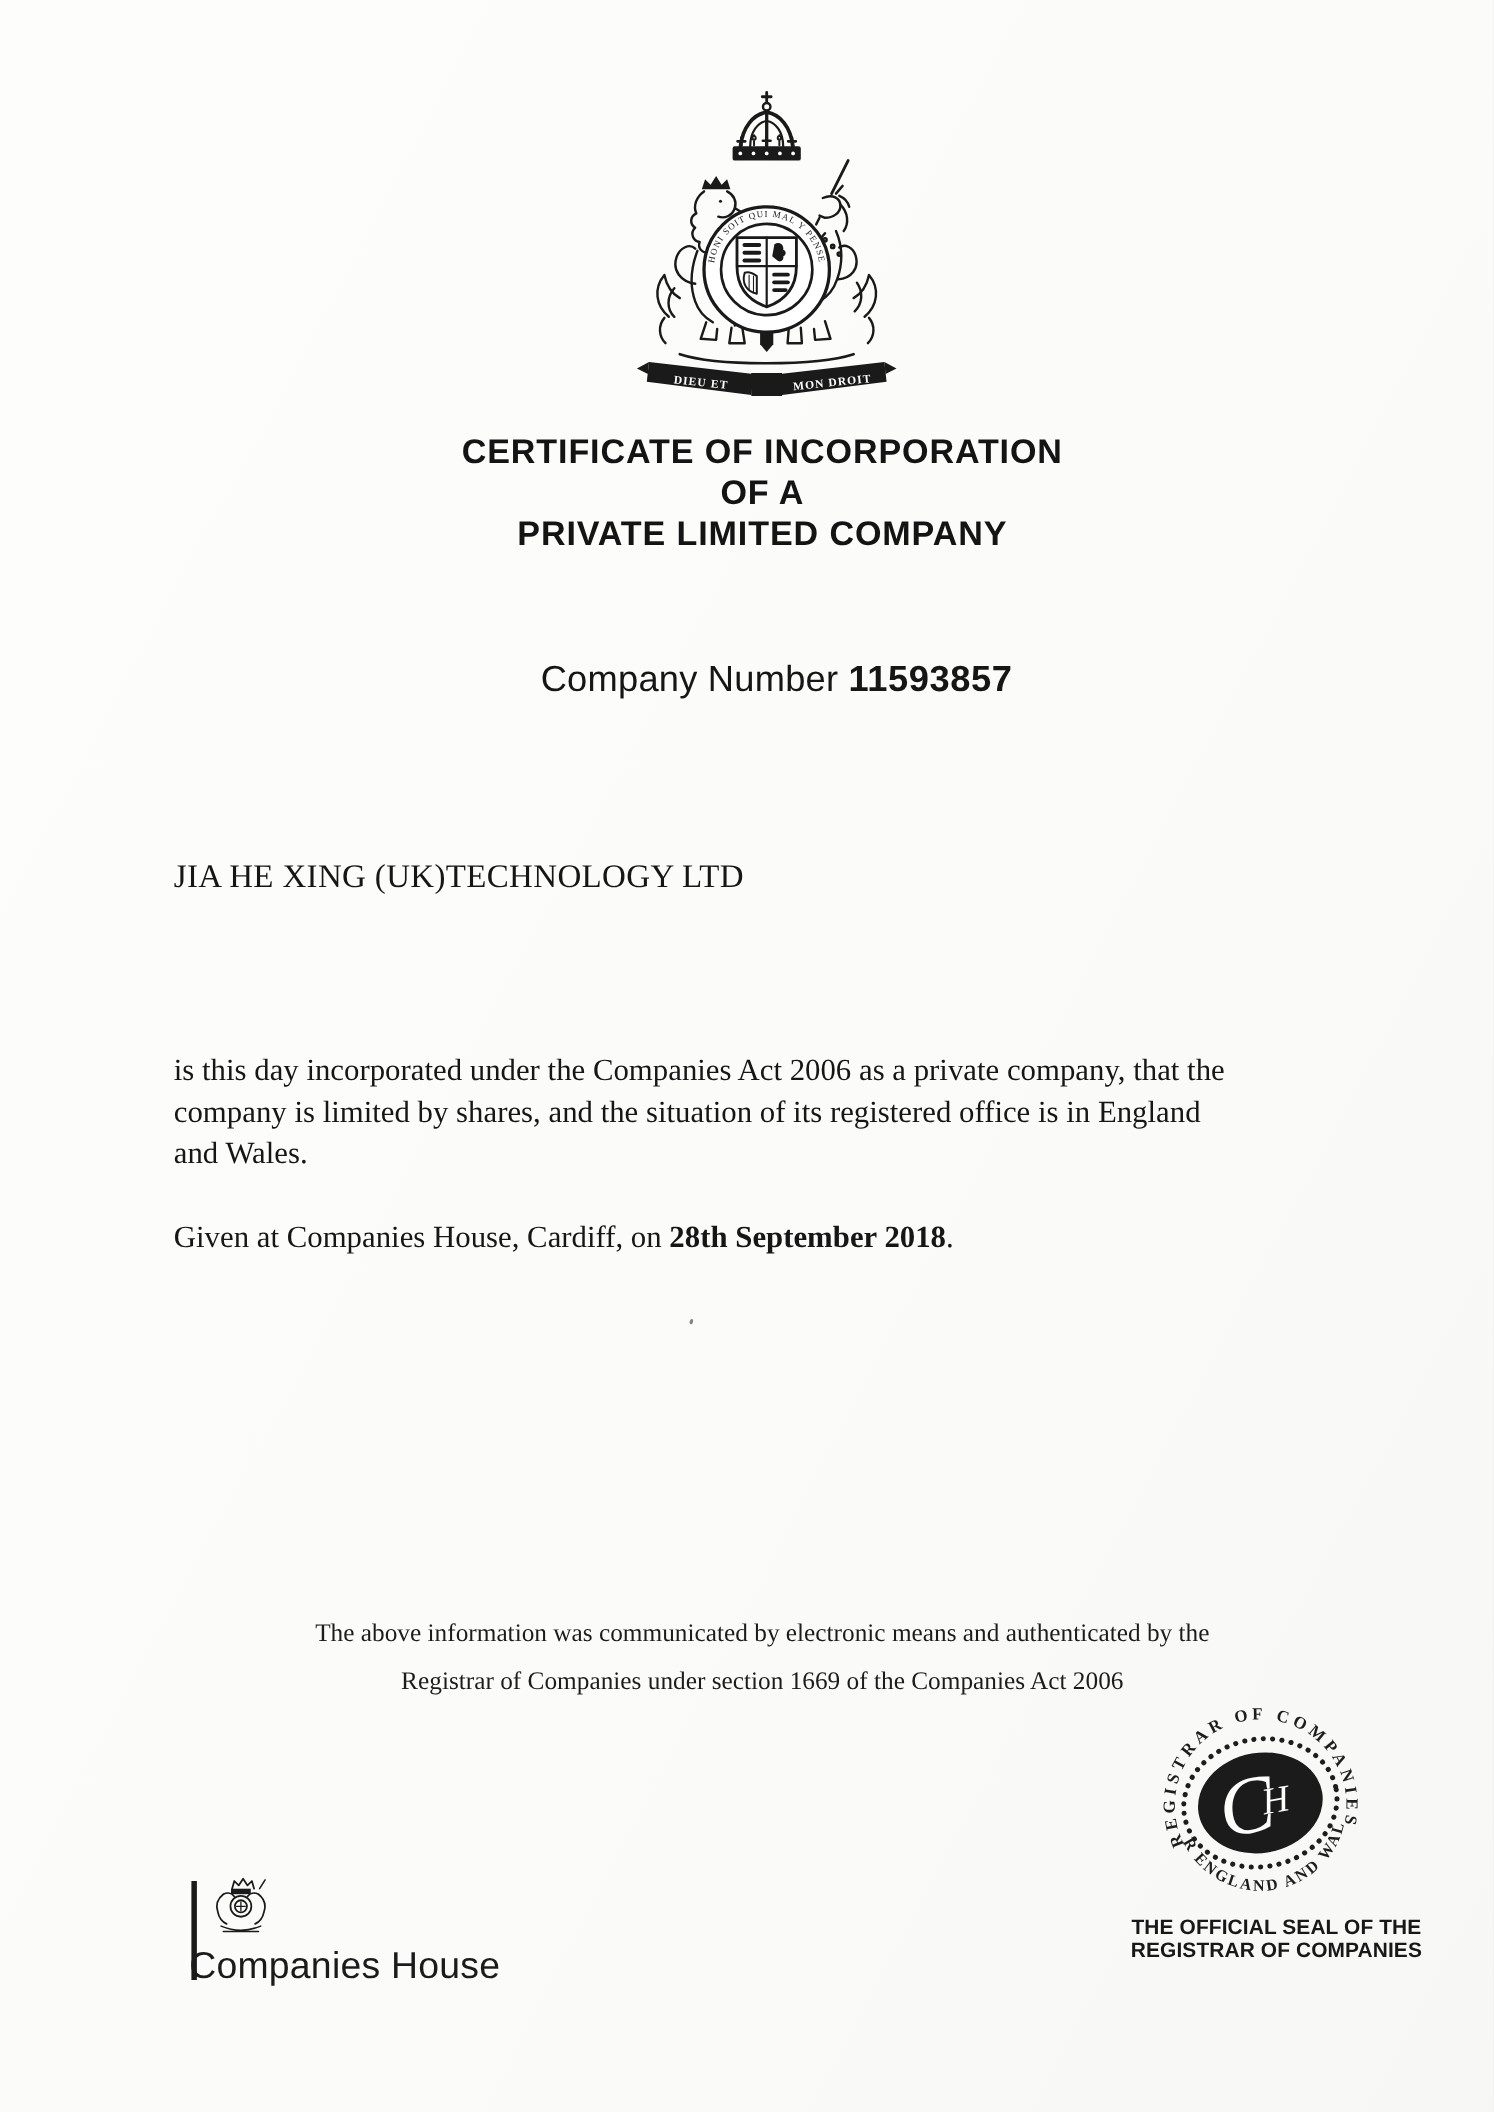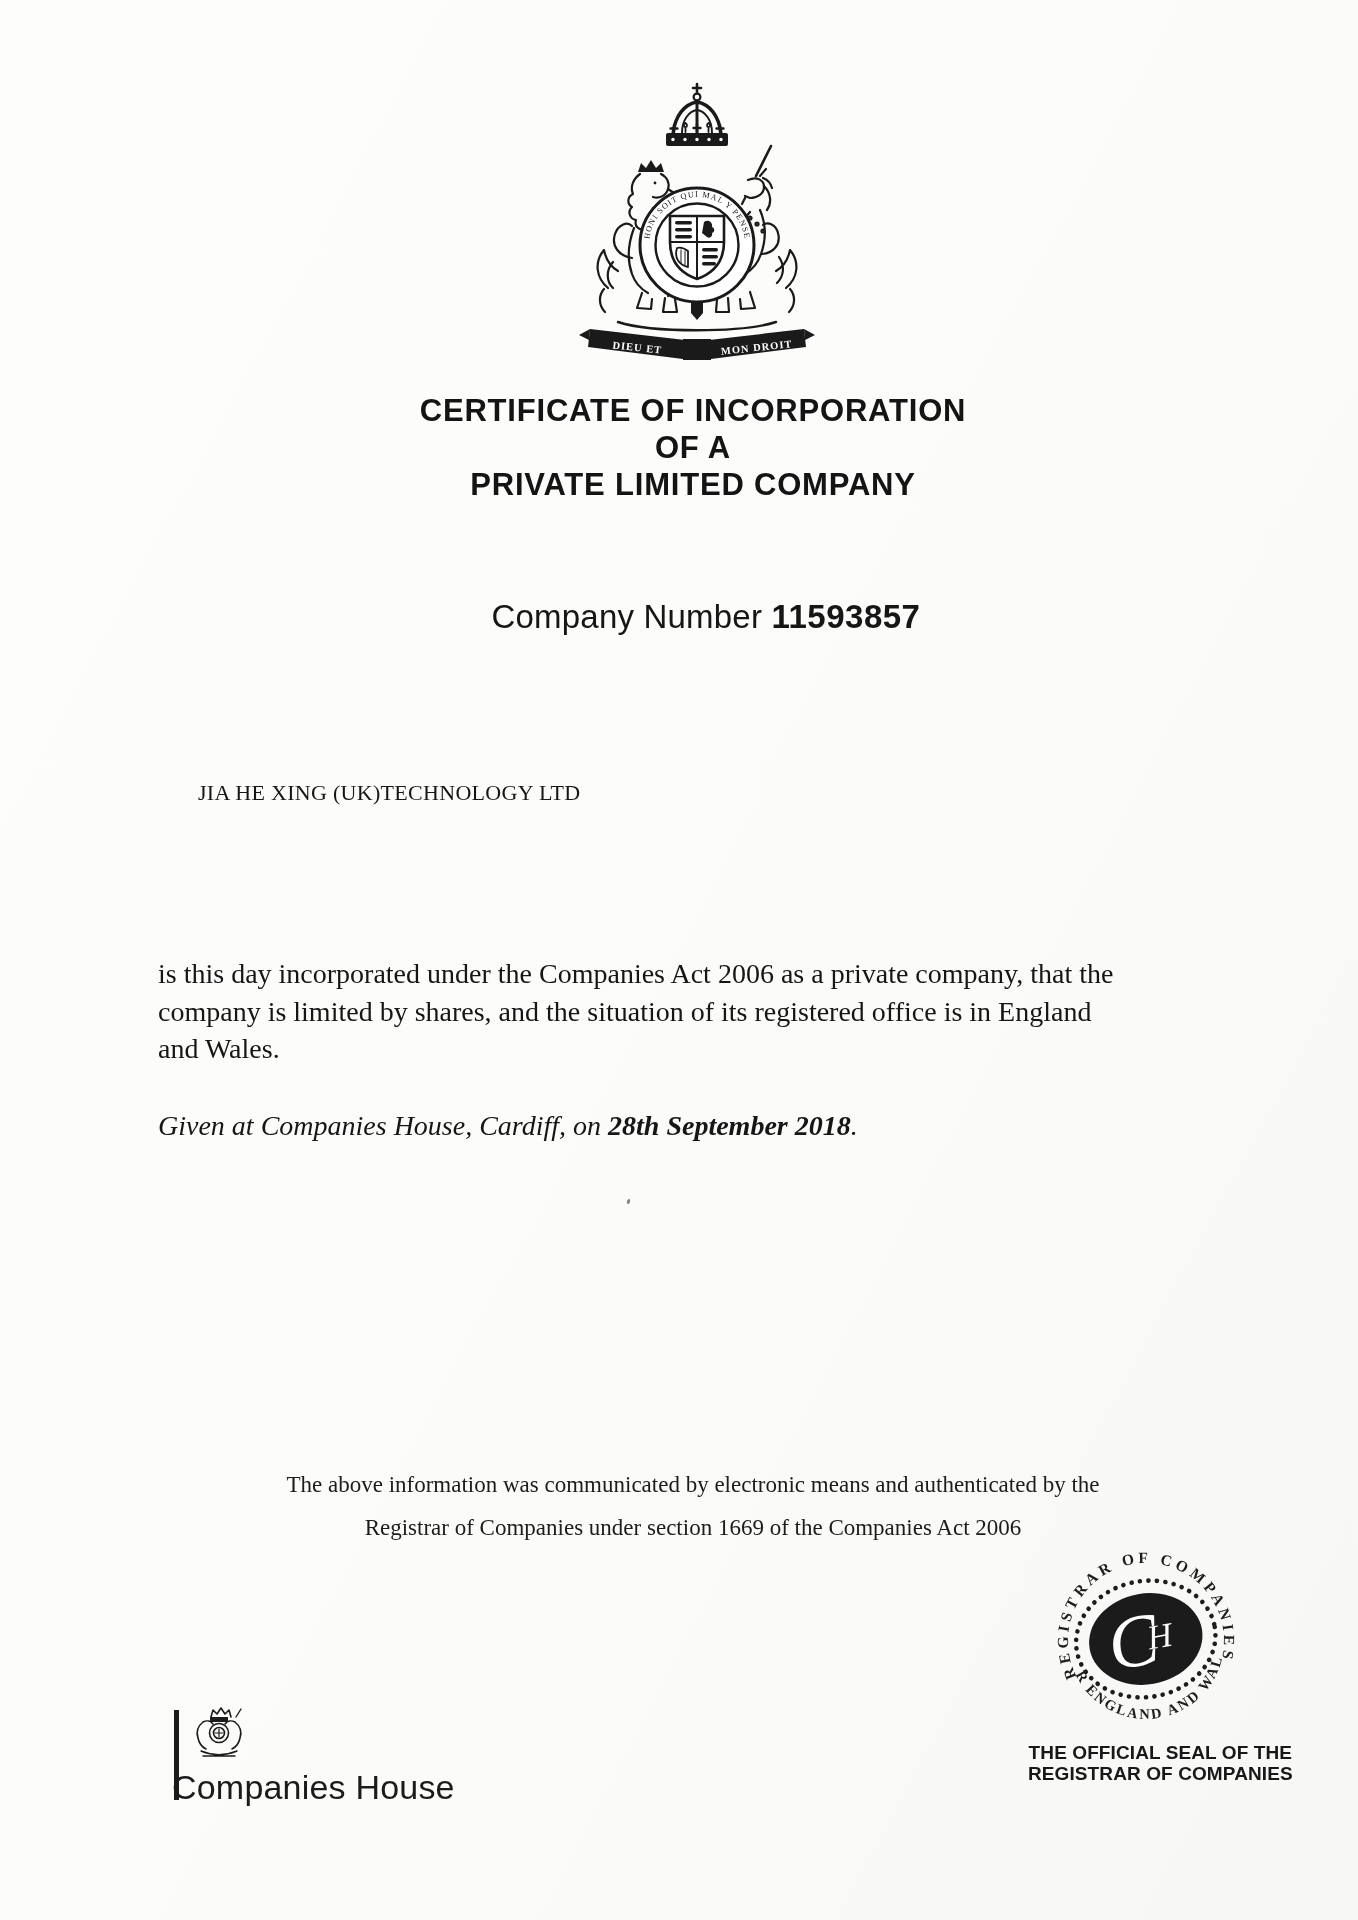--- a/index.html
+++ b/index.html
@@ -20,23 +20,23 @@
   }
   
   .company-number {
     top:598px; font-size:33px; letter-spacing:0.2px; color:#161616;padding-left:38px;
   }
   .company-number .num { font-weight:bold; letter-spacing:0.5px; }
 
   
   .serif { font-family:"Liberation Serif", serif; color:#161616; }
   .certify-line { left:158px; top:712px; font-size:28px; }
-  .company-name { left:158px; top:780px; font-size:22px; letter-spacing:0.3px;margin-left:40px; }
+  .company-name { left:158px; top:780px; font-size:30px; letter-spacing:0.3px; }
   .incorp-para  { left:158px; top:933px; width:1090px; font-size:28px; line-height:37.5px;margin-top:22px; }
-  .given-line   { left:158px; top:1110px; font-size:28px;font-style:italic; }
+  .given-line   { left:158px; top:1110px; font-size:28px; }
   .given-line .date { font-weight:bold; }
 
   .footer-note { top:1463px; font-size:23px; line-height:43px; color:#1c1c1c; }
 
   
   .seal-svg { left:1029px; top:1526px; }
   .seal-caption {
     left:1028px; top:1743px; font-weight:bold; font-size:19px;
     line-height:20.5px; letter-spacing:0.1px; color:#181818; white-space:nowrap;text-align:center;
   }

